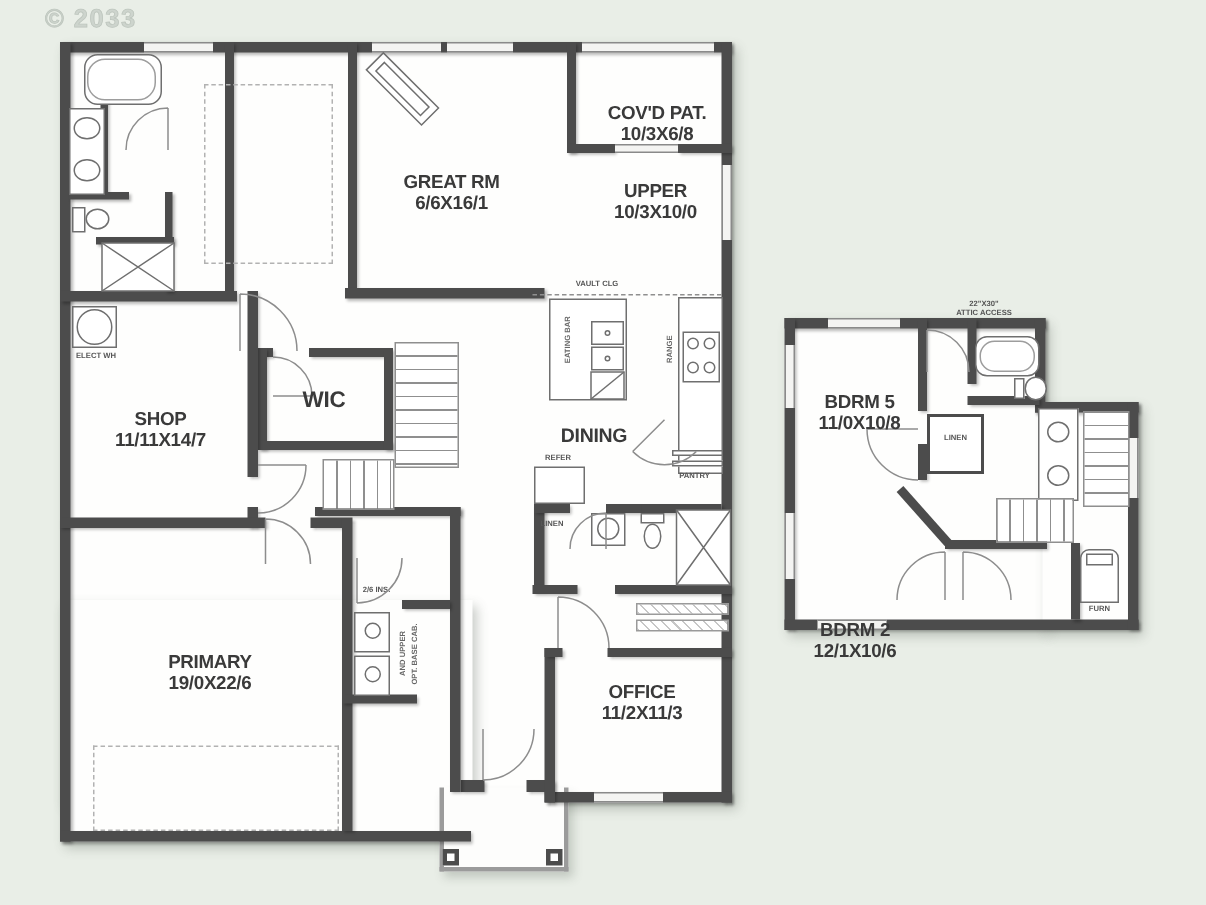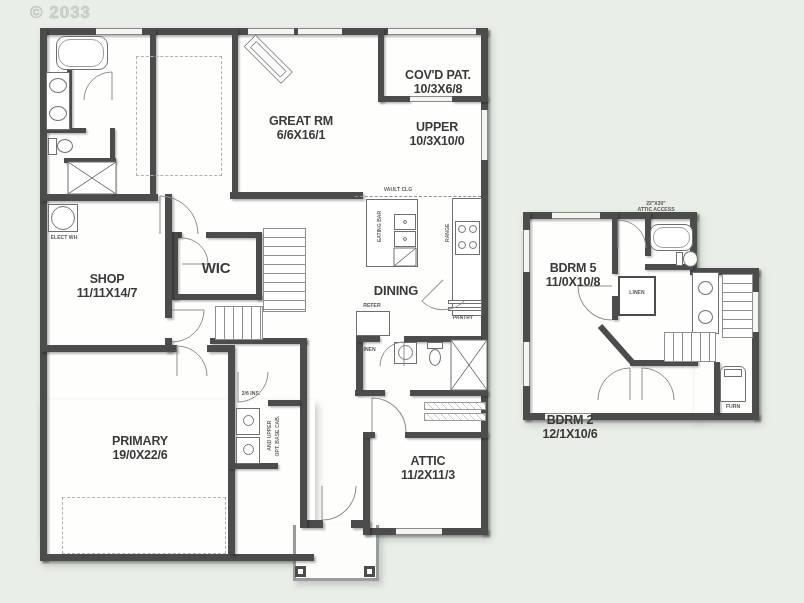--- a/index.html
+++ b/index.html
@@ -236,21 +236,21 @@
     <div>WIC</div>
   </div>
   <div class="room" style="left:396px;top:291px;font-size:13px;">
     <div>DINING</div>
   </div>
   <div class="room" style="left:140px;top:448px;">
     <div>PRIMARY</div>
     <div>19/0X22/6</div>
   </div>
   <div class="room" style="left:428px;top:468px;">
-    <div>ATTIC</div>
+    <div>OFFICE</div>
     <div>11/2X11/3</div>
   </div>
 
   <div class="paper" style="left:523px;top:212px;width:174px;height:208px;"></div>
   <div class="paper" style="left:695px;top:268px;width:64px;height:152px;"></div>
 
   <div class="w" style="left:523px;top:212px;width:174px;height:7px;"></div>
   <div class="w" style="left:523px;top:212px;width:7px;height:208px;"></div>
   <div class="w" style="left:523px;top:413px;width:236px;height:7px;"></div>
   <div class="w" style="left:690px;top:212px;width:7px;height:63px;"></div>

